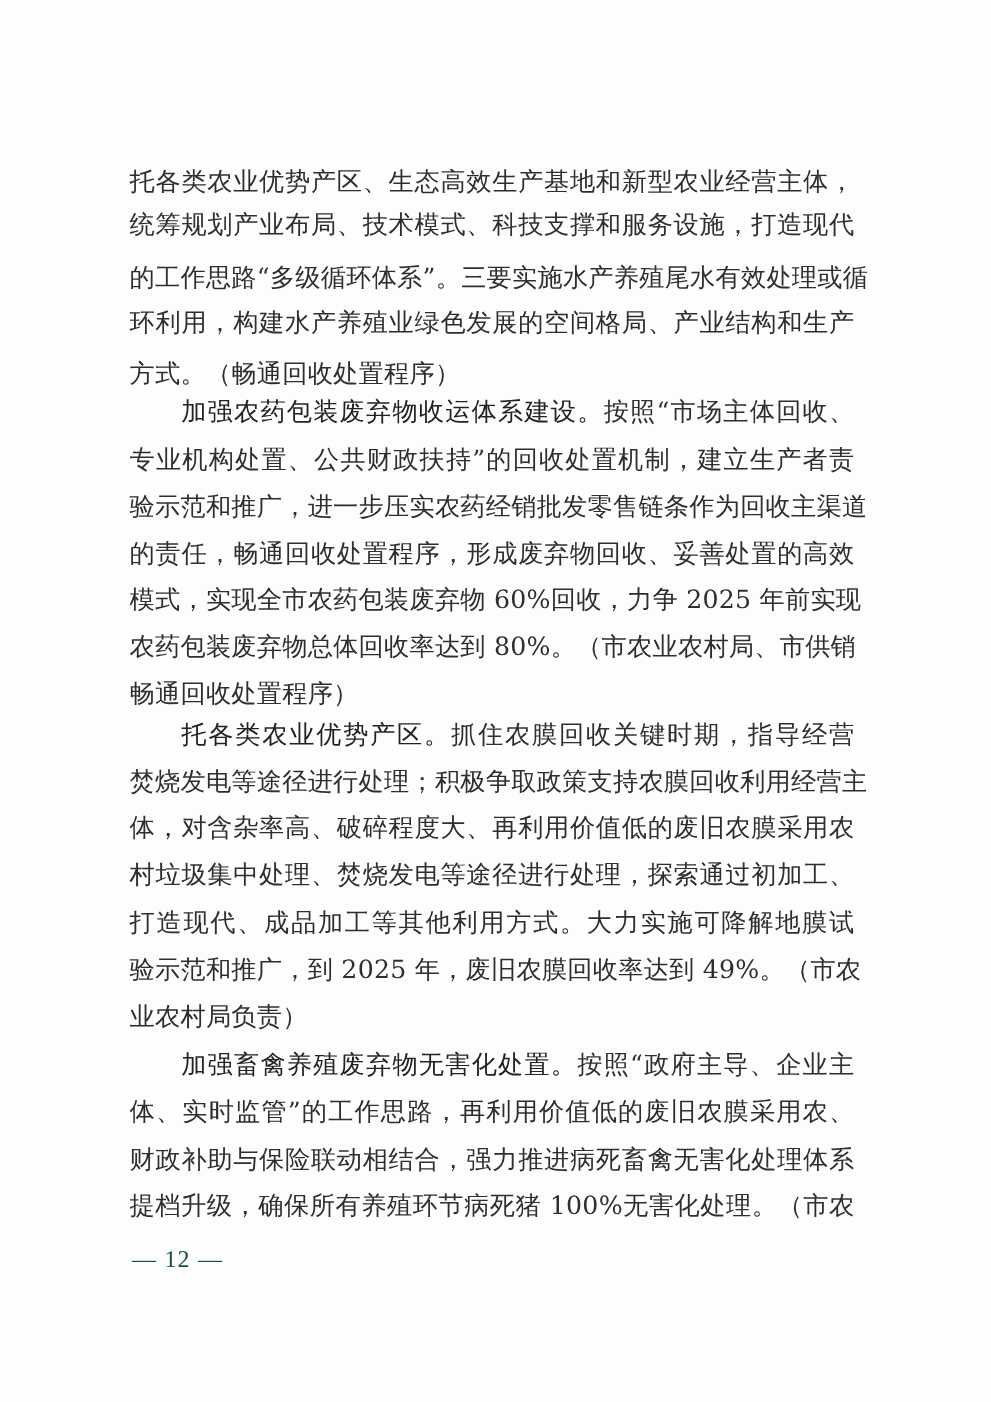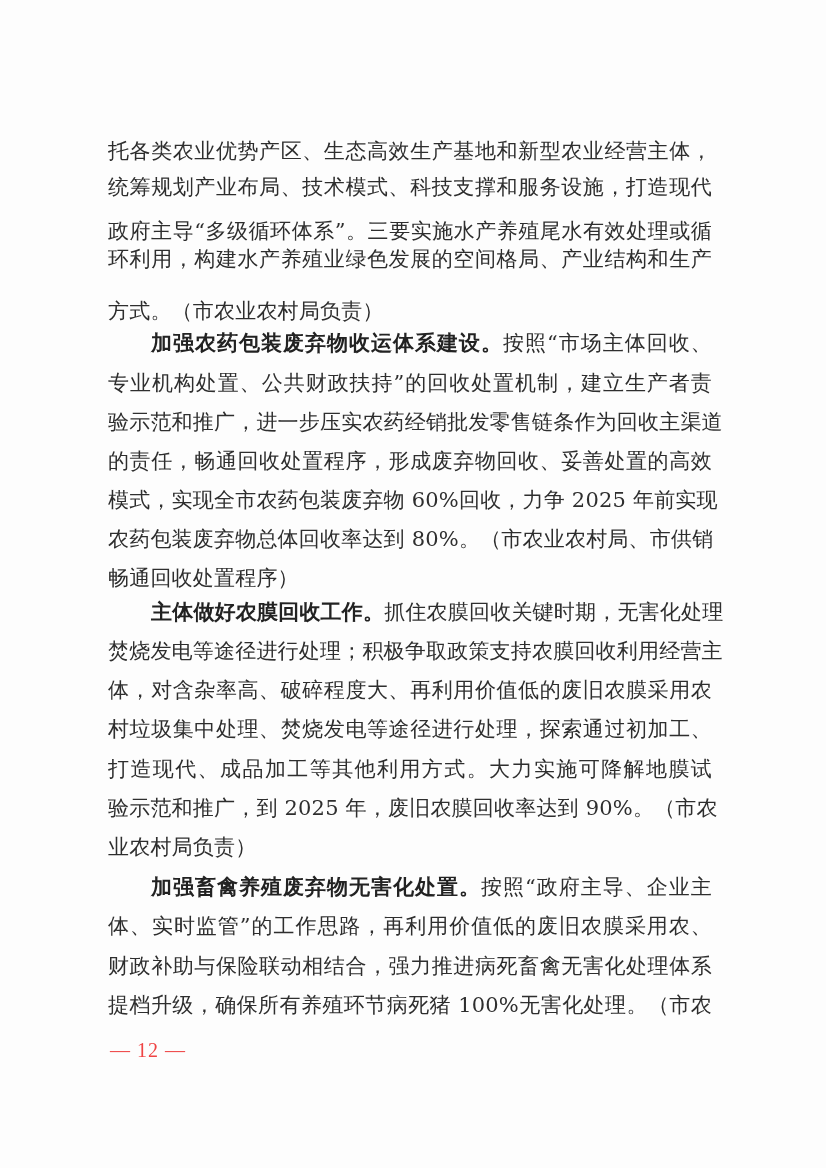--- a/index.html
+++ b/index.html
@@ -35,65 +35,65 @@
     letter-spacing: 0.2px;
   }
   .line.last {
     text-align-last: left;
   }
   .line.indent {
     left: 151px;
     width: 561px;
   }
   .bold {
-    font-weight: bold;
+    font-weight: normal;
     font-family: "DejaVu Sans", "Liberation Sans", sans-serif;
     color: #222;
   }
   .page-number {
     position: absolute;
     left: 110px;
     top: 1037px;
     font-size: 20px;
     line-height: 26px;
     font-family: "Liberation Serif", "DejaVu Serif", serif;
-    color: #ef4444;
+    color: #14532d;
     letter-spacing: 1px;
   }
 </style>
 </head>
 <body>
 
 <div class="page">
 
   <div>
     <div class="line" style="top:136px">托各类农业优势产区、生态高效生产基地和新型农业经营主体，</div>
     <div class="line" style="top:172px">统筹规划产业布局、技术模式、科技支撑和服务设施，打造现代</div>
-    <div class="line" style="top:216px">政府主导“多级循环体系”。三要实施水产养殖尾水有效处理或循</div>
-    <div class="line" style="top:244px">环利用，构建水产养殖业绿色发展的空间格局、产业结构和生产</div>
-    <div class="line last" style="top:296px">方式。（市农业农村局负责）</div>
+    <div class="line" style="top:216px">的工作思路“多级循环体系”。三要实施水产养殖尾水有效处理或循</div>
+    <div class="line" style="top:254px">环利用，构建水产养殖业绿色发展的空间格局、产业结构和生产</div>
+    <div class="line last" style="top:296px">方式。（畅通回收处置程序）</div>
   </div>
 
   <div>
     <div class="line indent" style="top:328px"><span class="bold">加强农药包装废弃物收运体系建设。</span><span>按照“市场主体回收、</span></div>
     <div class="line" style="top:368px">专业机构处置、公共财政扶持”的回收处置机制，建立生产者责</div>
     <div class="line" style="top:407px">验示范和推广，进一步压实农药经销批发零售链条作为回收主渠道</div>
     <div class="line" style="top:446px">的责任，畅通回收处置程序，形成废弃物回收、妥善处置的高效</div>
     <div class="line" style="top:485px">模式，实现全市农药包装废弃物 60%回收，力争 2025 年前实现</div>
     <div class="line" style="top:524px">农药包装废弃物总体回收率达到 80%。（市农业农村局、市供销</div>
     <div class="line last" style="top:563px">畅通回收处置程序）</div>
   </div>
 
   <div>
-    <div class="line indent" style="top:597px"><span class="bold">主体做好农膜回收工作。</span><span>抓住农膜回收关键时期，无害化处理</span></div>
+    <div class="line indent" style="top:597px"><span class="bold">托各类农业优势产区。</span><span>抓住农膜回收关键时期，指导经营</span></div>
     <div class="line" style="top:636px">焚烧发电等途径进行处理；积极争取政策支持农膜回收利用经营主</div>
     <div class="line" style="top:675px">体，对含杂率高、破碎程度大、再利用价值低的废旧农膜采用农</div>
     <div class="line" style="top:714px">村垃圾集中处理、焚烧发电等途径进行处理，探索通过初加工、</div>
     <div class="line" style="top:754px">打造现代、成品加工等其他利用方式。大力实施可降解地膜试</div>
-    <div class="line" style="top:793px">验示范和推广，到 2025 年，废旧农膜回收率达到 90%。（市农</div>
+    <div class="line" style="top:793px">验示范和推广，到 2025 年，废旧农膜回收率达到 49%。（市农</div>
     <div class="line last" style="top:832px">业农村局负责）</div>
   </div>
 
   <div>
     <div class="line indent" style="top:872px"><span class="bold">加强畜禽养殖废弃物无害化处置。</span><span>按照“政府主导、企业主</span></div>
     <div class="line" style="top:911px">体、实时监管”的工作思路，再利用价值低的废旧农膜采用农、</div>
     <div class="line" style="top:951px">财政补助与保险联动相结合，强力推进病死畜禽无害化处理体系</div>
     <div class="line" style="top:990px">提档升级，确保所有养殖环节病死猪 100%无害化处理。（市农</div>
   </div>
 

